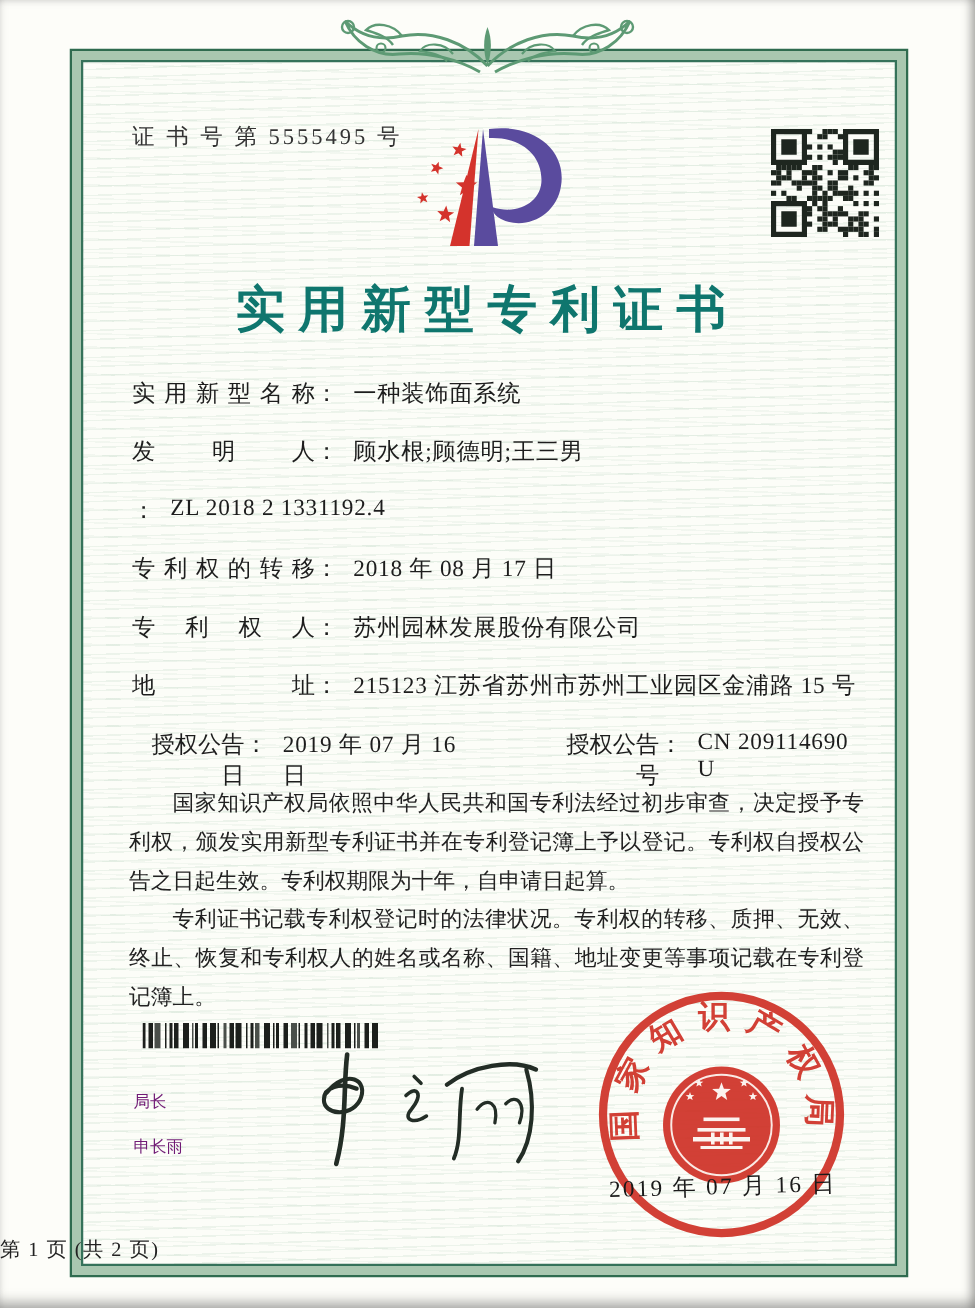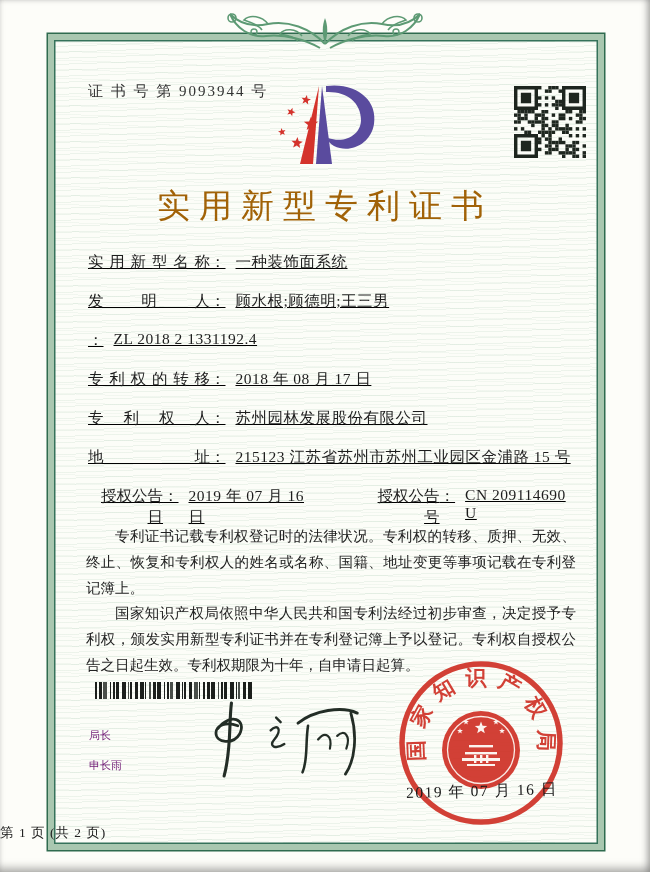--- a/index.html
+++ b/index.html
@@ -20,22 +20,22 @@
     background:
       repeating-linear-gradient(178deg, rgba(122,172,138,.12) 0 1px, rgba(255,255,255,0) 1px 6px),
       repeating-linear-gradient(2deg, rgba(122,172,138,.08) 0 1px, rgba(255,255,255,0) 1px 9px),
       #fcfdf8;
   }
   .ornament { position:absolute; top:8px; left:50%; transform:translateX(-50%); }
   .cert-no { position:absolute; left:88px; top:82px; font-size:15px; letter-spacing:2px; color:#333; }
   .logo { position:absolute; left:266px; top:80px; }
   .qr { position:absolute; left:514px; top:86px; width:72px; height:72px; }
   .title { position:absolute; left:0; right:0; top:184px; text-align:center;
-           font-size:33px; font-weight:400; letter-spacing:9px; color:#a16207; }
-  .fields { position:absolute; left:88px; top:252px; width:490px;text-decoration:underline; }
+           font-size:33px; font-weight:700; letter-spacing:9px; color:#0f766e; }
+  .fields { position:absolute; left:88px; top:252px; width:490px; }
   .frow { height:39px; display:flex; align-items:flex-start; font-size:15.5px; color:#1d1d1d; }
   .flabel { display:inline-block; width:122px; text-align:justify; text-align-last:justify; white-space:pre; }
   .fcolon { display:inline-block; margin-right:10px; }
   .fvalue { letter-spacing:.5px; }
   .grant-gap { display:inline-block; width:46px; }
   .flabel2 { display:inline-block;text-align:right; }
   .paras { position:absolute; left:86px; top:524px; width:490px; font-size:14.5px;
            line-height:1.78; color:#222; text-align:justify; }
   .paras p { text-indent:2em; }
   .barcode { position:absolute; left:95px; top:682px; }
@@ -60,21 +60,21 @@
         <path d="M58,16 C52,8 40,6 34,12 C40,14 48,16 52,22" stroke-width="1.6"></path>
         <circle cx="22" cy="10" r="4" stroke-width="1.6"></circle>
         <circle cx="44" cy="24" r="3" stroke-width="1.4"></circle>
         <path d="M92,28 C86,20 74,20 70,26 C76,27 84,28 88,33" stroke-width="1.4"></path>
       </g>
       <use href="#flo-half" transform="translate(230,0) scale(-1,1)"></use>
       <path d="M115,10 C112,18 112,26 115,36 C118,26 118,18 115,10 Z" fill="#5d9a74" stroke="none"></path>
     </g>
   </svg>
 
-  <div class="cert-no">证 书 号 第 9093944 号</div>
+  <div class="cert-no">证 书 号 第 5555495 号</div>
 
   <svg class="logo" width="122" height="92" viewBox="0 0 122 92">
     <path d="M60,6 C90,2 112,20 108,44 C105,64 84,74 68,66 C64,64 62,61 62,58 C80,64 95,54 95,40 C95,22 80,11 60,12 Z" fill="#5a4b9e"></path>
     <polygon points="56,6 66,84 50,84" fill="#5a4b9e"></polygon>
     <polygon points="53,6 47,84 34,84" fill="#d4332c"></polygon>
     <g id="logo-stars" fill="#d4332c">
         <polygon points="40.9,15.1 41.5,18.5 45.0,19.3 41.9,21.0 42.2,24.5 39.6,22.1 36.4,23.5 37.9,20.3 35.6,17.7 39.1,18.1"></polygon>
         <polygon points="26.5,27.8 26.6,30.9 29.5,32.2 26.5,33.2 26.2,36.3 24.4,33.8 21.3,34.5 23.1,31.9 21.5,29.2 24.5,30.2"></polygon>
         <polygon points="45.0,36.5 46.9,41.5 52.1,41.7 48.0,45.0 49.4,50.1 45.0,47.1 40.6,50.1 42.0,45.0 37.9,41.7 43.1,41.5"></polygon>
         <polygon points="15.3,48.1 16.7,50.5 19.5,50.1 17.7,52.2 18.9,54.8 16.3,53.7 14.2,55.6 14.5,52.8 12.0,51.4 14.8,50.8"></polygon>
@@ -256,22 +256,22 @@
         <span class="fcolon">：</span>
         <span class="fvalue">2019 年 07 月 16 日</span>
       <span class="grant-gap"></span>
       <span class="flabel2">授权公告号</span>
         <span class="fcolon">：</span>
         <span class="fvalue">CN 209114690 U</span>
     </div>
   </div>
 
   <div class="paras">
+    <p>国家知识产权局依照中华人民共和国专利法经过初步审查，决定授予专利权，颁发实用新型专利证书并在专利登记簿上予以登记。专利权自授权公告之日起生效。专利权期限为十年，自申请日起算。</p>
     <p>专利证书记载专利权登记时的法律状况。专利权的转移、质押、无效、终止、恢复和专利权人的姓名或名称、国籍、地址变更等事项记载在专利登记簿上。</p>
-    <p>国家知识产权局依照中华人民共和国专利法经过初步审查，决定授予专利权，颁发实用新型专利证书并在专利登记簿上予以登记。专利权自授权公告之日起生效。专利权期限为十年，自申请日起算。</p>
   </div>
 
   <svg class="barcode" id="barcode-svg" width="162" height="17" viewBox="0 0 162 17">
       <rect x="0" y="0" width="2" height="17" fill="#1c1f1c"></rect>
       <rect x="4" y="0" width="3" height="17" fill="#1c1f1c"></rect>
       <rect x="8" y="0" width="4" height="17" fill="#4a4f4a"></rect>
       <rect x="15" y="0" width="1" height="17" fill="#1c1f1c"></rect>
       <rect x="18" y="0" width="2" height="17" fill="#1c1f1c"></rect>
       <rect x="21" y="0" width="3" height="17" fill="#1c1f1c"></rect>
       <rect x="27" y="0" width="4" height="17" fill="#1c1f1c"></rect>

